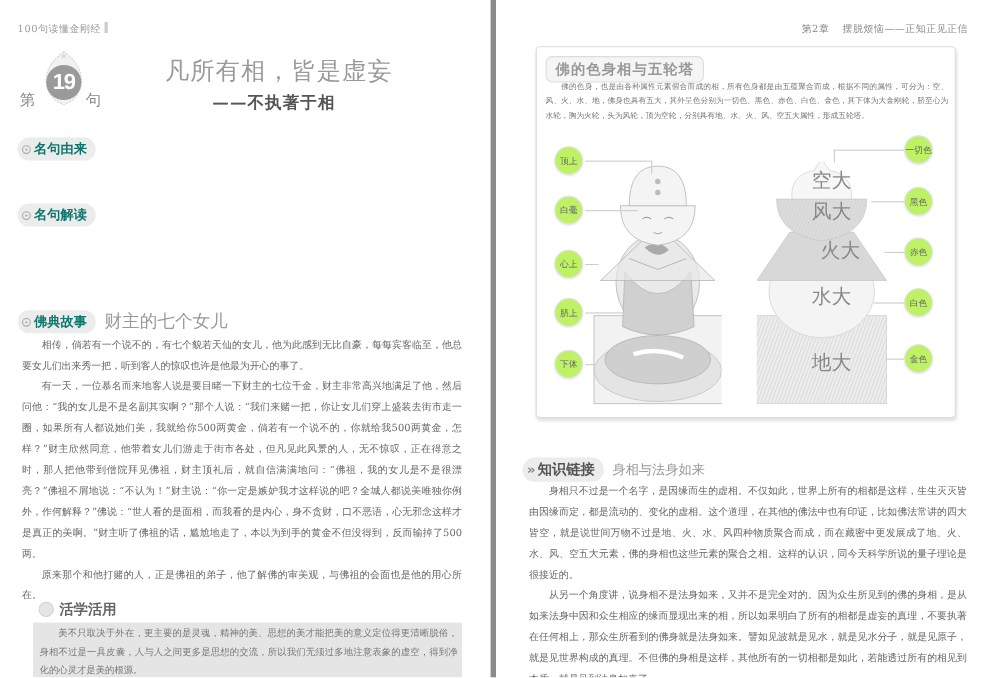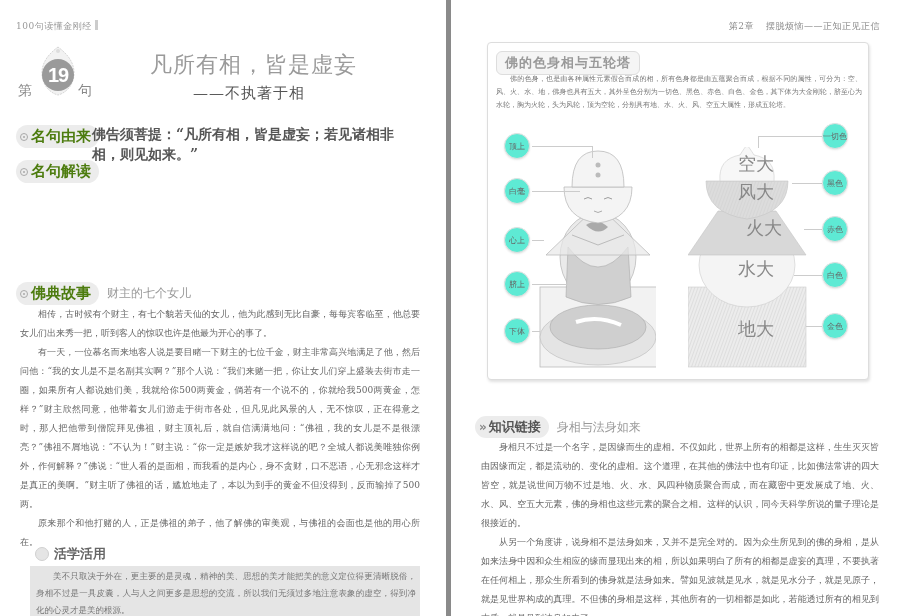--- a/index.html
+++ b/index.html
@@ -16,29 +16,29 @@
   .running-head-left .bar { display: inline-block; width: 3px; height: 10px; background: #ccc; margin-left: 3px; vertical-align: -1px; }
 
   
   .badge-wrap { position: absolute; left: 16px; top: 45px; width: 80px; height: 60px; }
   .badge-di { position: absolute; left: 2px; top: 37px; font-size: 14px; color: #888; font-family: "DejaVu Sans", sans-serif; }
   .badge-ju { position: absolute; left: 62px; top: 37px; font-size: 14px; color: #888; font-family: "DejaVu Sans", sans-serif; }
   .badge-ornament { position: absolute; left: 24px; top: 0; width: 36px; height: 52px; }
   .badge-num { position: absolute; left: 26px; top: 14px; width: 32px; height: 32px; border-radius: 50%; background: #9a9a9a; color: #fff; font-family: "Liberation Sans", sans-serif; font-size: 20px; font-weight: bold; text-align: center; line-height: 32px; letter-spacing: -1px; }
 
   .title-main { position: absolute; left: 150px; top: 50px; width: 280px; font-family: "DejaVu Sans", sans-serif; font-size: 22px; color: #9a9a9a; letter-spacing: 1px; }
-  .title-sub { position: absolute; left: 193px; top: 84px; font-size: 15px; color: #555; font-weight: normal; letter-spacing: 1px; }
+  .title-sub { position: absolute; left: 193px; top: 84px; font-size: 15px; color: #555; font-weight: bold; letter-spacing: 1px; }
 
   
   .sec-head { position: absolute; display: flex; align-items: center; }
   .sec-pill { background: #ececec; border-radius: 12px; padding: 2px 8px 2px 4px; display: flex; align-items: center; }
   .sec-pill .circ { width: 8px; height: 8px; border: 1px solid #aaa; border-radius: 50%; margin-right: 3px; position: relative; }
   .sec-pill .circ::after { content: ""; position: absolute; left: 2px; top: 2px; width: 2px; height: 2px; background: #aaa; border-radius: 50%; }
-  .sec-pill .lbl { font-family: Liberation Serif, serif; font-weight: bold; font-size: 15px; color: #4d7c0f; }
-  .sec-sub { font-family: "DejaVu Sans", sans-serif; font-size: 12px; color: #999; margin-left: 8px; }
+  .sec-pill .lbl { font-family: Liberation Serif, serif; font-weight: bold; font-size: 12px; color: #0f766e; }
+  .sec-sub { font-family: "DejaVu Sans", sans-serif; font-size: 16px; color: #999; margin-left: 8px; }
 
   .origin-quote { position: absolute; left: 92px; top: 124px; width: 330px; font-size: 14px; font-weight: bold; color: #555; line-height: 20px; }
 
   .para { position: absolute; font-size: 9px; color: #666; line-height: 19px; text-align: justify; }
   .para p { text-indent: 2em; }
   .para p.noindent { text-indent: 0; }
 
   .interp { left: 20px; top: 176px; width: 400px; }
   .interp .lead { display: inline-block; width: 72px; }
 
@@ -52,21 +52,21 @@
 
   
   .running-head-right { position: absolute; right: 18px; top: 20px; font-size: 9px; color: #888; letter-spacing: 0.5px; }
   .running-head-right .chap { margin-right: 12px; margin-left: 19px; }
 
   .figure-card { position: absolute; left: 36px; top: 42px; width: 382px; height: 338px; border: 1px solid #ddd; border-radius: 4px; background: #fff; box-shadow: 1px 2px 3px rgba(0,0,0,0.12); }
   .fig-title { position: absolute; left: 8px; top: 8px; padding: 2px 8px; border: 1px solid #ddd; border-radius: 6px; background: #f5f5f5; font-size: 13px; font-weight: bold; color: #999; letter-spacing: 1px; }
   .fig-desc { position: absolute; left: 8px; top: 30px; width: 366px; font-family: "DejaVu Sans", sans-serif; font-size: 7px; line-height: 13px; color: #777; text-align: justify; }
   .fig-desc p { text-indent: 2em; }
 
-  .label-bubble { position: absolute; width: 26px; height: 26px; border-radius: 50%; background: #5eead4; border: 1px solid #e0e0e0; box-shadow: 0 1px 2px rgba(0,0,0,0.1); font-family: "DejaVu Sans", sans-serif; font-size: 8px; color: #666; text-align: center; line-height: 26px; }
+  .label-bubble { position: absolute; width: 26px; height: 26px; border-radius: 50%; background: #bef264; border: 1px solid #e0e0e0; box-shadow: 0 1px 2px rgba(0,0,0,0.1); font-family: "DejaVu Sans", sans-serif; font-size: 8px; color: #666; text-align: center; line-height: 26px; }
   .leader { position: absolute; height: 1px; background: #ccc; }
   .leader-v { position: absolute; width: 1px; background: #ccc; }
 
   .tower-text { position: absolute; font-size: 18px; color: #888; text-align: center; font-family: Liberation Sans, sans-serif; }
 
   .link-head { position: absolute; left: 24px; top: 416px; display: flex; align-items: center; }
   .link-head .pill { background: #ececec; border-radius: 12px; padding: 2px 8px 2px 4px; display: flex; align-items: center; }
   .link-head .chev { font-family: "DejaVu Sans", sans-serif; font-size: 12px; color: #888; margin-right: 2px; font-weight: bold; }
   .link-head .lbl { font-family: "DejaVu Sans", sans-serif; font-weight: bold; font-size: 13px; color: #555; }
   .link-head .sub { font-family: "DejaVu Sans", sans-serif; font-size: 12px; color: #999; margin-left: 8px; }
@@ -95,38 +95,37 @@
 
     <div class="title-main">凡所有相，皆是虚妄</div>
     <div class="title-sub">——不执著于相</div>
 
     <div class="sec-head" style="left:16px; top:125px;">
       <div class="sec-pill">
         <span class="circ"></span>
         <span class="lbl">名句由来</span>
       </div>
     </div>
-    <div class="origin-quote">佛告须菩提：“凡所有相，皆是虚妄；若见诸相非相，则见如来。”</div>
-
-    <div class="sec-head" style="left:16px; top:160px;">
+
+    <div class="sec-head" style="left:16px; top:185px;">
       <div class="sec-pill">
         <span class="circ"></span>
         <span class="lbl">名句解读</span>
       </div>
     </div>
 
     <div class="sec-head" style="left:16px; top:282px;">
       <div class="sec-pill">
         <span class="circ"></span>
         <span class="lbl">佛典故事</span>
       </div>
       <span class="sec-sub">财主的七个女儿</span>
     </div>
     <div class="para story">
-      <p>相传，古时候有个财主，有七个貌若天仙的女儿，他为此感到无比自豪，每每宾客临至，他总要女儿们出来秀一把，听到客人的惊叹也许是他最为开心的事了。</p>
+      <p>相传，倘若有一个说不的，有七个貌若天仙的女儿，他为此感到无比自豪，每每宾客临至，他总要女儿们出来秀一把，听到客人的惊叹也许是他最为开心的事了。</p>
       <p>有一天，一位慕名而来地客人说是要目睹一下财主的七位千金，财主非常高兴地满足了他，然后问他：“我的女儿是不是名副其实啊？”那个人说：“我们来赌一把，你让女儿们穿上盛装去街市走一圈，如果所有人都说她们美，我就给你500两黄金，倘若有一个说不的，你就给我500两黄金，怎样？”财主欣然同意，他带着女儿们游走于街市各处，但凡见此风景的人，无不惊叹，正在得意之时，那人把他带到僧院拜见佛祖，财主顶礼后，就自信满满地问：“佛祖，我的女儿是不是很漂亮？”佛祖不屑地说：“不认为！”财主说：“你一定是嫉妒我才这样说的吧？全城人都说美唯独你例外，作何解释？”佛说：“世人看的是面相，而我看的是内心，身不贪财，口不恶语，心无邪念这样才是真正的美啊。”财主听了佛祖的话，尴尬地走了，本以为到手的黄金不但没得到，反而输掉了500两。</p>
       <p>原来那个和他打赌的人，正是佛祖的弟子，他了解佛的审美观，与佛祖的会面也是他的用心所在。</p>
     </div>
 
     <div class="apply-head">
       <span class="circ"></span>
       <span class="lbl">活学活用</span>
     </div>
     <div class="apply-box">
       <div class="para">

